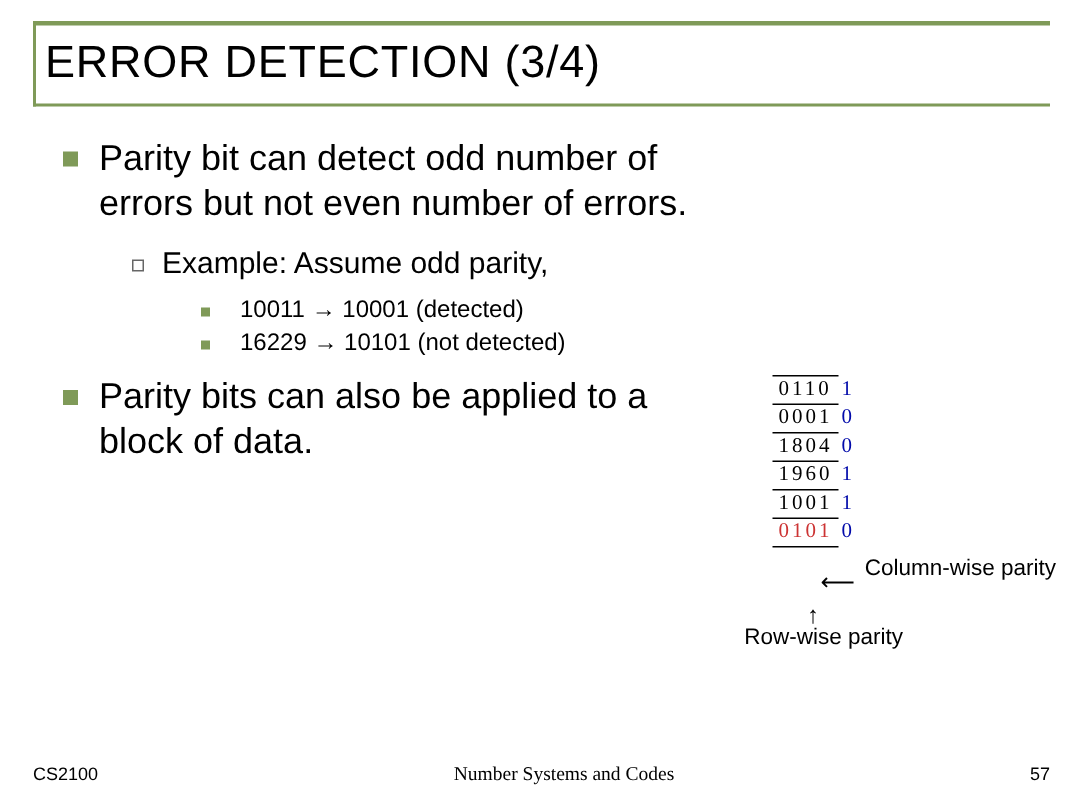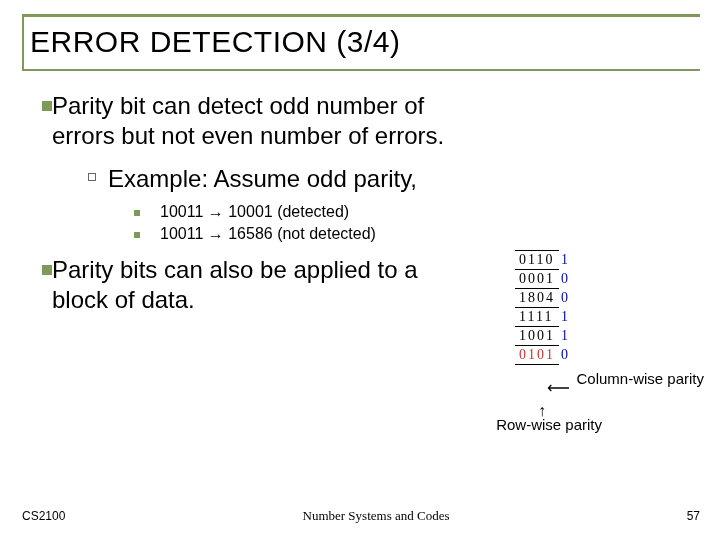--- a/index.html
+++ b/index.html
@@ -1,26 +1,26 @@
 <!DOCTYPE html>
 <html><head>
 <meta charset="utf-8">
 <style>
   * { box-sizing: border-box; margin: 0; padding: 0; }
   html, body { width: 720px; height: 540px; font-family: Arial, Helvetica, sans-serif; background: #fff; color: #000; }
   .slide { position: relative; width: 720px; height: 540px; padding: 14px 20px 18px 22px; }
   .title-block { border-top: 3px solid #7f9a58; border-bottom: 2px solid #7f9a58; border-left: 2px solid #7f9a58; padding: 8px 10px 10px 6px; margin-bottom: 20px; }
   .title-block h1 { font-size: 30px; font-weight: 400; letter-spacing: 0.5px; }
   .content { padding-left: 20px; }
-  .b1 { display: flex; margin-bottom: 14px; }
+  .b1 { display: flex; gap: 14px; margin-bottom: 14px; }
   .b1 .sq { width: 10px; height: 10px; background: #7f9a58; margin-top: 10px; flex-shrink: 0; }
   .b1 .txt { font-size: 24px; line-height: 1.25; max-width: 420px; }
   .b2 { margin-left: 46px; display: flex; gap: 12px; margin-bottom: 10px; }
   .b2 .sq { width: 8px; height: 8px; border: 1px solid #666; margin-top: 8px; flex-shrink: 0; }
-  .b2 .txt { font-size: 24px; }
+  .b2 .txt { font-size: 20px; }
   .b3 { margin-left: 92px; display: flex; gap: 20px; margin-bottom: 4px; }
   .b3 .sq { width: 6px; height: 6px; background: #7f9a58; margin-top: 7px; flex-shrink: 0; }
   .b3 .txt { font-size: 16px; }
   .spacer { height: 8px; }
   .table-fig { position: absolute; right: 148px; top: 250px; }
   .parity-table { border-collapse: collapse; font-family: 'Times New Roman', serif; font-size: 14px; }
   .parity-table td { padding: 1px 4px; text-align: left; }
   .parity-table td.data { border: 1px solid #000; border-left: none; border-right: none; letter-spacing: 2px; }
   .parity-table td.data:first-child { border-top:1px solid #000; }
   .parity-table tr:first-child td.data { border-top: 1px solid #000; }
@@ -52,21 +52,21 @@
       <div class="sq"></div>
       <div class="txt">Example: Assume odd parity,</div>
     </div>
 
     <div class="b3">
       <div class="sq"></div>
       <div class="txt">10011 → 10001 (detected)</div>
     </div>
     <div class="b3">
       <div class="sq"></div>
-      <div class="txt">10011 → 16586 (not detected)</div>
+      <div class="txt">16229 → 10101 (not detected)</div>
     </div>
 
     <div class="spacer"></div>
 
     <div class="b1">
       <div class="sq"></div>
       <div class="txt">Parity bits can also be applied to a block of data.</div>
     </div>
   </div>
 
@@ -79,21 +79,21 @@
           </tr>
       <tr>
             <td class="data boxed">0001</td>
             <td class="pbit">0</td>
           </tr>
       <tr>
             <td class="data boxed">1804</td>
             <td class="pbit">0</td>
           </tr>
       <tr>
-            <td class="data boxed">1111</td>
+            <td class="data boxed">1960</td>
             <td class="pbit">1</td>
           </tr>
       <tr>
             <td class="data boxed">1001</td>
             <td class="pbit">1</td>
           </tr>
       <tr>
             <td class="data boxed last-row">0101</td>
             <td class="pbit last-row">0</td>
           </tr>

